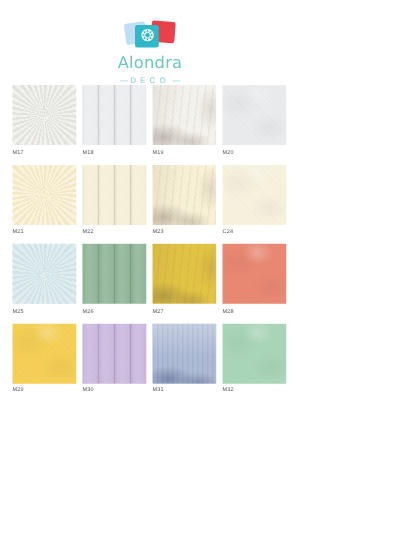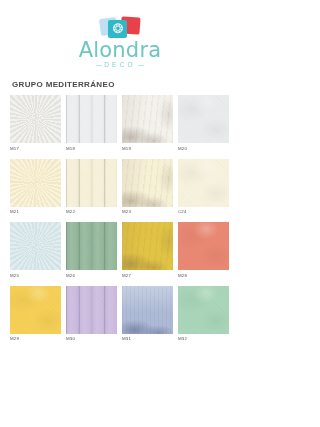--- a/index.html
+++ b/index.html
@@ -17,21 +17,21 @@
   .card { position: absolute; border-radius: 2px; }
   .card-lblue { left: 2px;  top: 4px;  width: 17px; height: 17px; background: #bfe0f2; transform: rotate(-8deg); }
   .card-red   { left: 23px; top: 3px;  width: 19px; height: 17px; background: #e8414a; transform: rotate(4deg); }
   .card-cyan  { left: 10px; top: 6px;  width: 19px; height: 18px; background: #2fb8c8; }
   .snow {
     position: absolute; left: 14px; top: 9px;
     width: 12px; height: 12px; color: #ffffff;
     font-size: 13px; line-height: 12px; text-align: center;
   }
   .logo-word {
-    font-size: 21px; letter-spacing: .2px; color: #6ec6c0;
+    font-size: 13px; letter-spacing: .2px; color: #6ec6c0;
     font-family: "DejaVu Sans", sans-serif; font-weight: 400;
     line-height: 19px;
   }
   .logo-sub {
     font-size: 6.5px; letter-spacing: 3.2px; color: #7fd0cb;
     margin-top: 1px;
   }
   .logo-sub .dash { letter-spacing: 0; padding: 0 2px; }
 
   
@@ -131,21 +131,20 @@
       <span class="card card-red"></span>
       <span class="card card-cyan"></span>
       <span class="snow">❂</span>
     </div>
     <div class="logo-word">Alondra</div>
     <div class="logo-sub">
       <span class="dash">—</span><span>DECO</span><span class="dash">—</span>
     </div>
   </div>
 
-  <div class="section-title">GRUPO MEDITERRÁNEO</div>
 
   <div class="grid">
       <div class="grid-row">
         <div class="swatch-cell">
           <div class="swatch" style="background: rgb(242, 242, 240);">
             <div class="tx-sunburst" style="--ray: #e4e3de;"></div>
             <div class="tx-noise"></div>
           </div>
           <div class="swatch-code">M17</div>
         </div>

